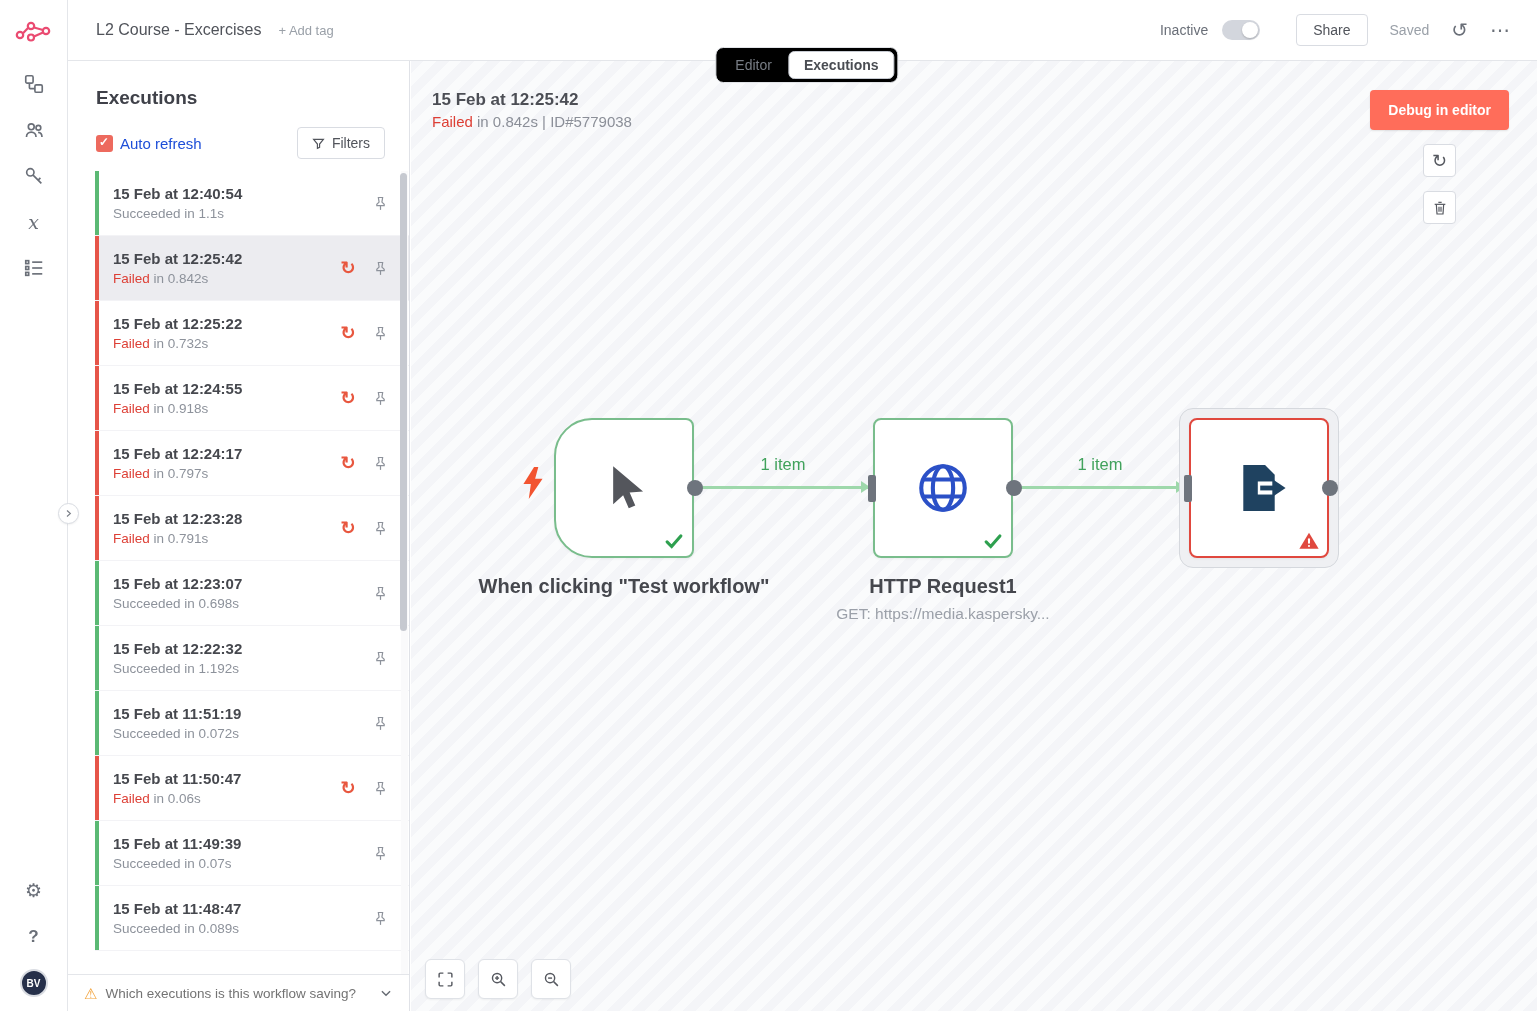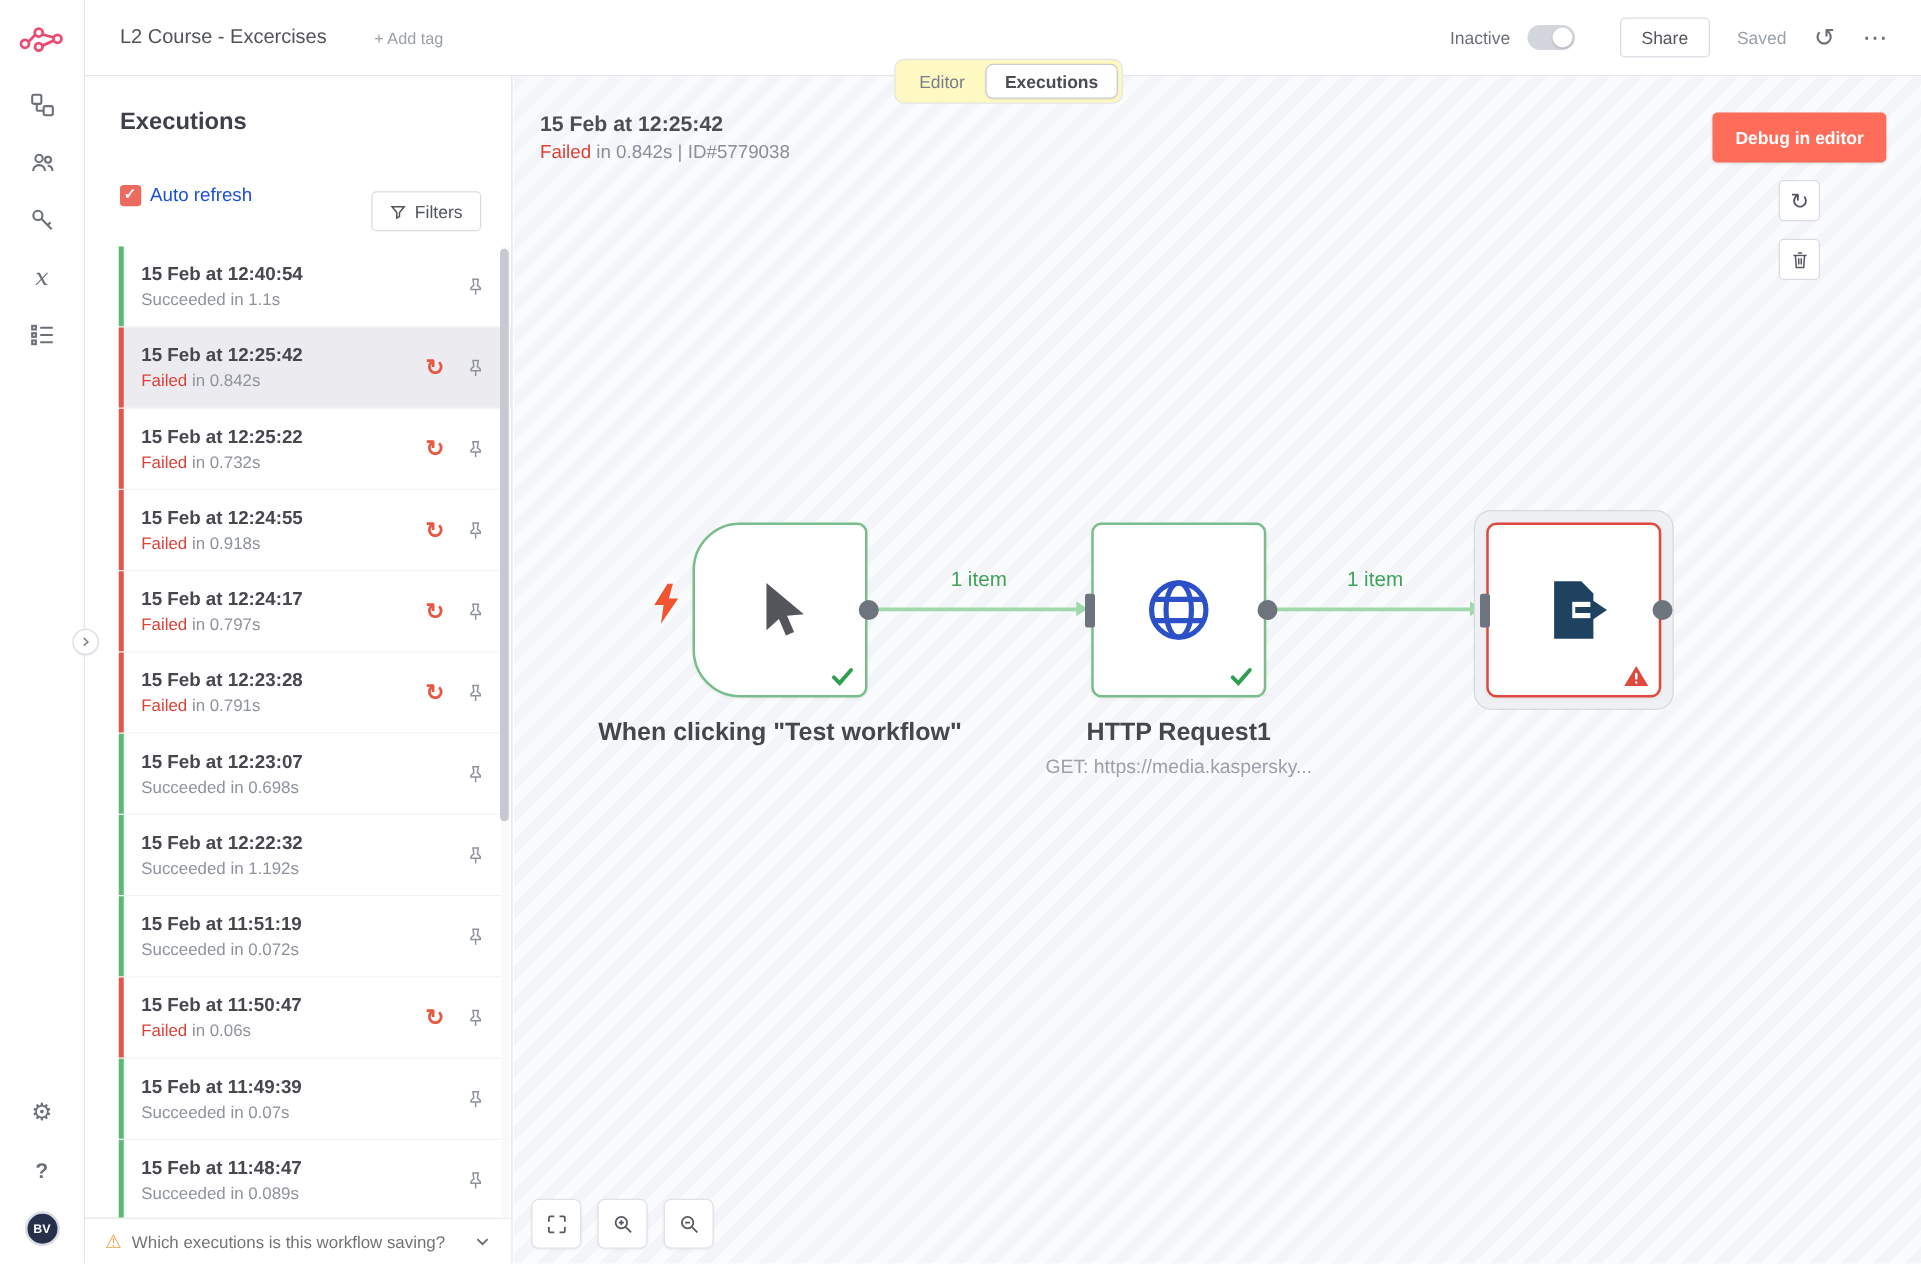--- a/index.html
+++ b/index.html
@@ -19,53 +19,53 @@
   .glyph-icon { font-size:19px; line-height:1; color:#6a6f78; }
   .var-x { font-family:"DejaVu Serif", serif; font-style:italic; font-size:19px; color:#6a6f78; }
   .avatar { width:28px; height:28px; border-radius:50%; background:#26304a; color:#fff;
     font-size:10px; font-weight:bold; display:flex; align-items:center; justify-content:center;
     border:2px solid #d9dce2; margin-top:10px; }
 
   
   .topbar { position:absolute; left:68px; right:0; top:0; height:61px; background:#fff;
     border-bottom:1px solid #e4e6ea; display:flex; align-items:center; padding:0 26px 0 28px; z-index:4; }
   .wf-title { font-size:16px; color:#50535a; }
-  .add-tag { font-size:13px; color:#9aa0a8; margin-left:38px; cursor:pointer; }
+  .add-tag { font-size:13px; color:#9aa0a8; margin-left:17px; cursor:pointer; }
   .topbar-right { margin-left:auto; display:flex; align-items:center; gap:22px; }
   .inactive-label { font-size:14px; color:#6a6f78; }
   .toggle { width:38px; height:20px; border-radius:10px; background:#d3d6dd; position:relative; cursor:pointer; margin-left:-8px; }
   .toggle .knob { position:absolute; right:2px; top:2px; width:16px; height:16px; border-radius:50%;
     background:#fff; box-shadow:0 1px 2px rgba(0,0,0,.2); }
   .share-btn { font-size:14px; color:#51545b; background:#fff; border:1px solid #d9dce2;
     border-radius:4px; padding:7px 16px; cursor:pointer; margin-left:14px; }
   .saved { font-size:14px; color:#9aa0a8; }
   .hist-icon { font-size:20px; color:#6a6f78; cursor:pointer; }
   .more-icon { font-size:20px; color:#6a6f78; cursor:pointer; letter-spacing:1px; }
 
   
   .tabs { position:absolute; left:807px; top:47px; transform:translateX(-50%);
-    display:flex; background:#fef9c3; border-radius:8px; padding:3px; z-index:10;
+    display:flex; background:#000000; border-radius:8px; padding:3px; z-index:10;
     border:1px solid #e2e4e8; }
   .tab { font-size:14px; padding:6px 16px; border-radius:6px; color:#787d85; cursor:pointer; }
   .tab.active { background:#fff; color:#4a4d53; font-weight:bold; border:1px solid #c8ccd3;
     box-shadow:0 1px 2px rgba(0,0,0,.07); padding:5px 15px; }
 
   
   .exec-panel { position:absolute; left:68px; top:61px; width:342px; bottom:0; background:#fff;
     border-right:1px solid #e0e2e7; display:flex; flex-direction:column; z-index:3; }
   .exec-head { padding:26px 24px 0 28px; }
   .exec-title { font-size:19px; font-weight:bold; color:#3f4149; }
   .exec-controls { display:flex; align-items:center; margin:18px 0 12px; }
   .checkbox { width:17px; height:17px; border-radius:3px; background:#ed6a5e; position:relative;
     cursor:pointer; flex:none; }
   .checkbox::after { content:"✓"; position:absolute; left:3px; top:0px; color:#fff; font-size:12px; font-weight:bold; }
   .cb-label { font-size:15px; color:#1d4ed8; margin-left:7px; }
   .filters-btn { margin-left:auto; display:flex; align-items:center; gap:7px; font-size:14px;
     color:#51545b; background:#fff; border:1px solid #d9dce2; border-radius:4px;
-    padding:7px 14px; cursor:pointer;margin-top:26px; }
+    padding:7px 14px; cursor:pointer; }
   .exec-list-wrap { flex:1; position:relative; overflow:hidden;padding-left:27px; }
   .exec-list { list-style:none; }
   .exec-item { position:relative; height:65px; display:flex; align-items:center;
     padding:0 20px 0 18px; cursor:pointer; border-bottom:1px solid #f3f3f6; background:#fff; }
   .exec-item.selected { background:#ececf0; }
   .exec-bar { position:absolute; left:0; top:0; bottom:0; width:4px; background:#5bb974; }
   .exec-item.failed .exec-bar { background:#e65549; }
   .exec-text { flex:1; min-width:0; }
   .exec-date { font-size:15px; font-weight:bold; color:#46484e; }
   .exec-sub { font-size:13.5px; color:#8d929b; margin-top:4px; }

